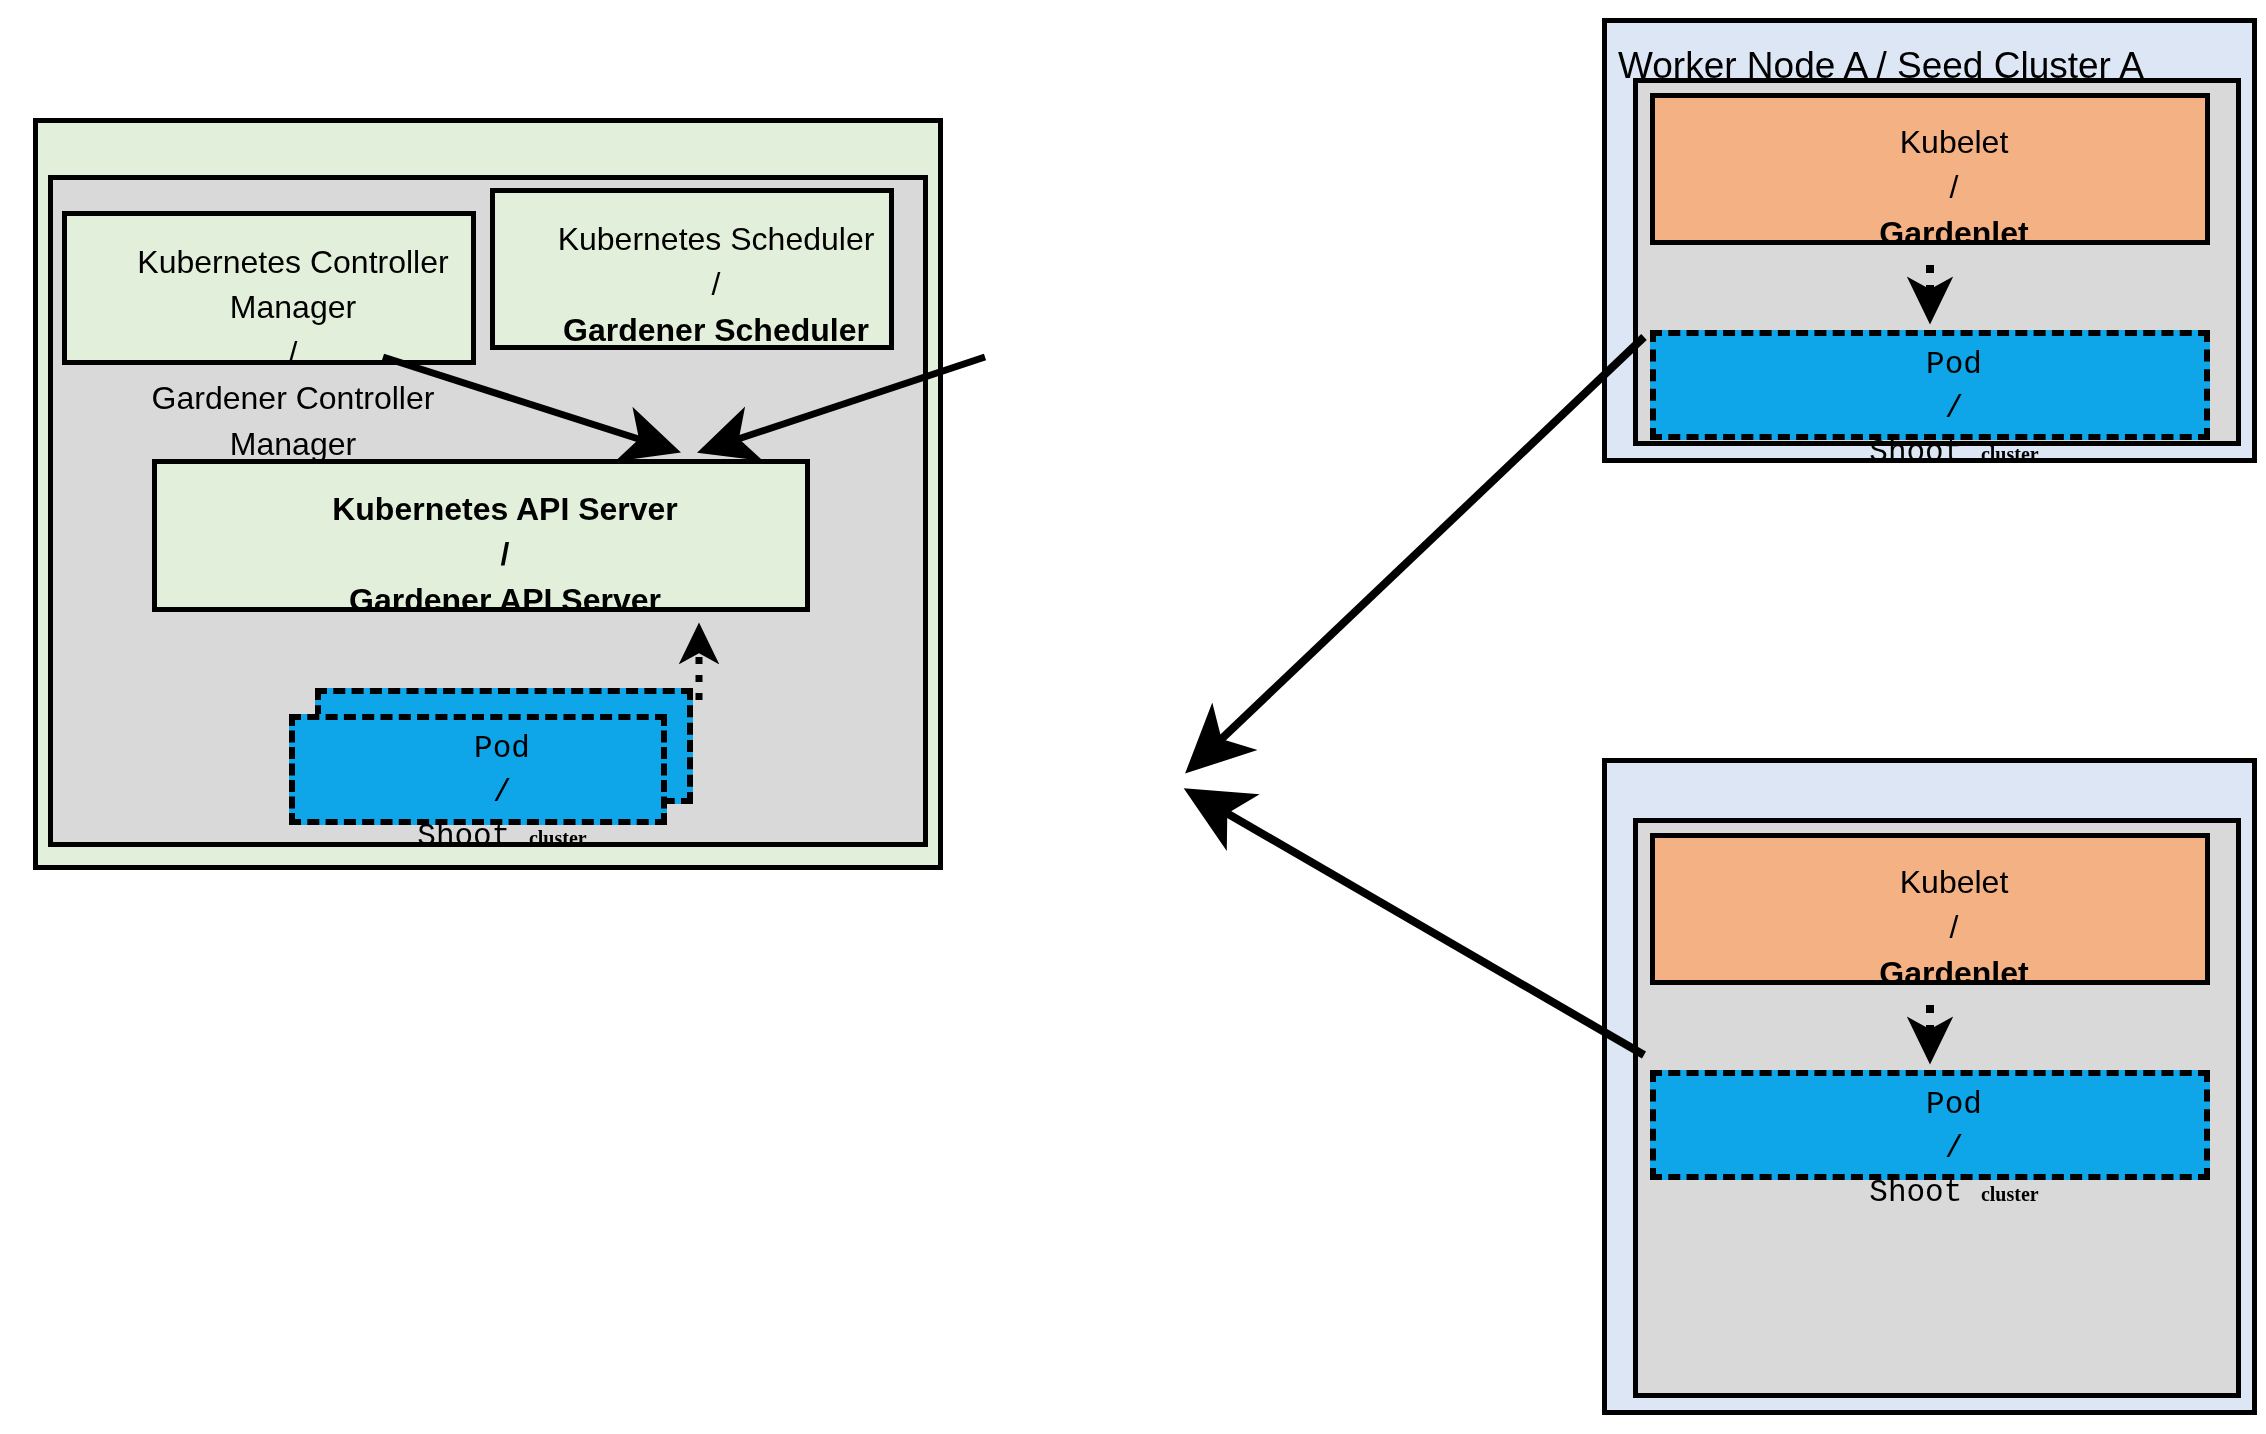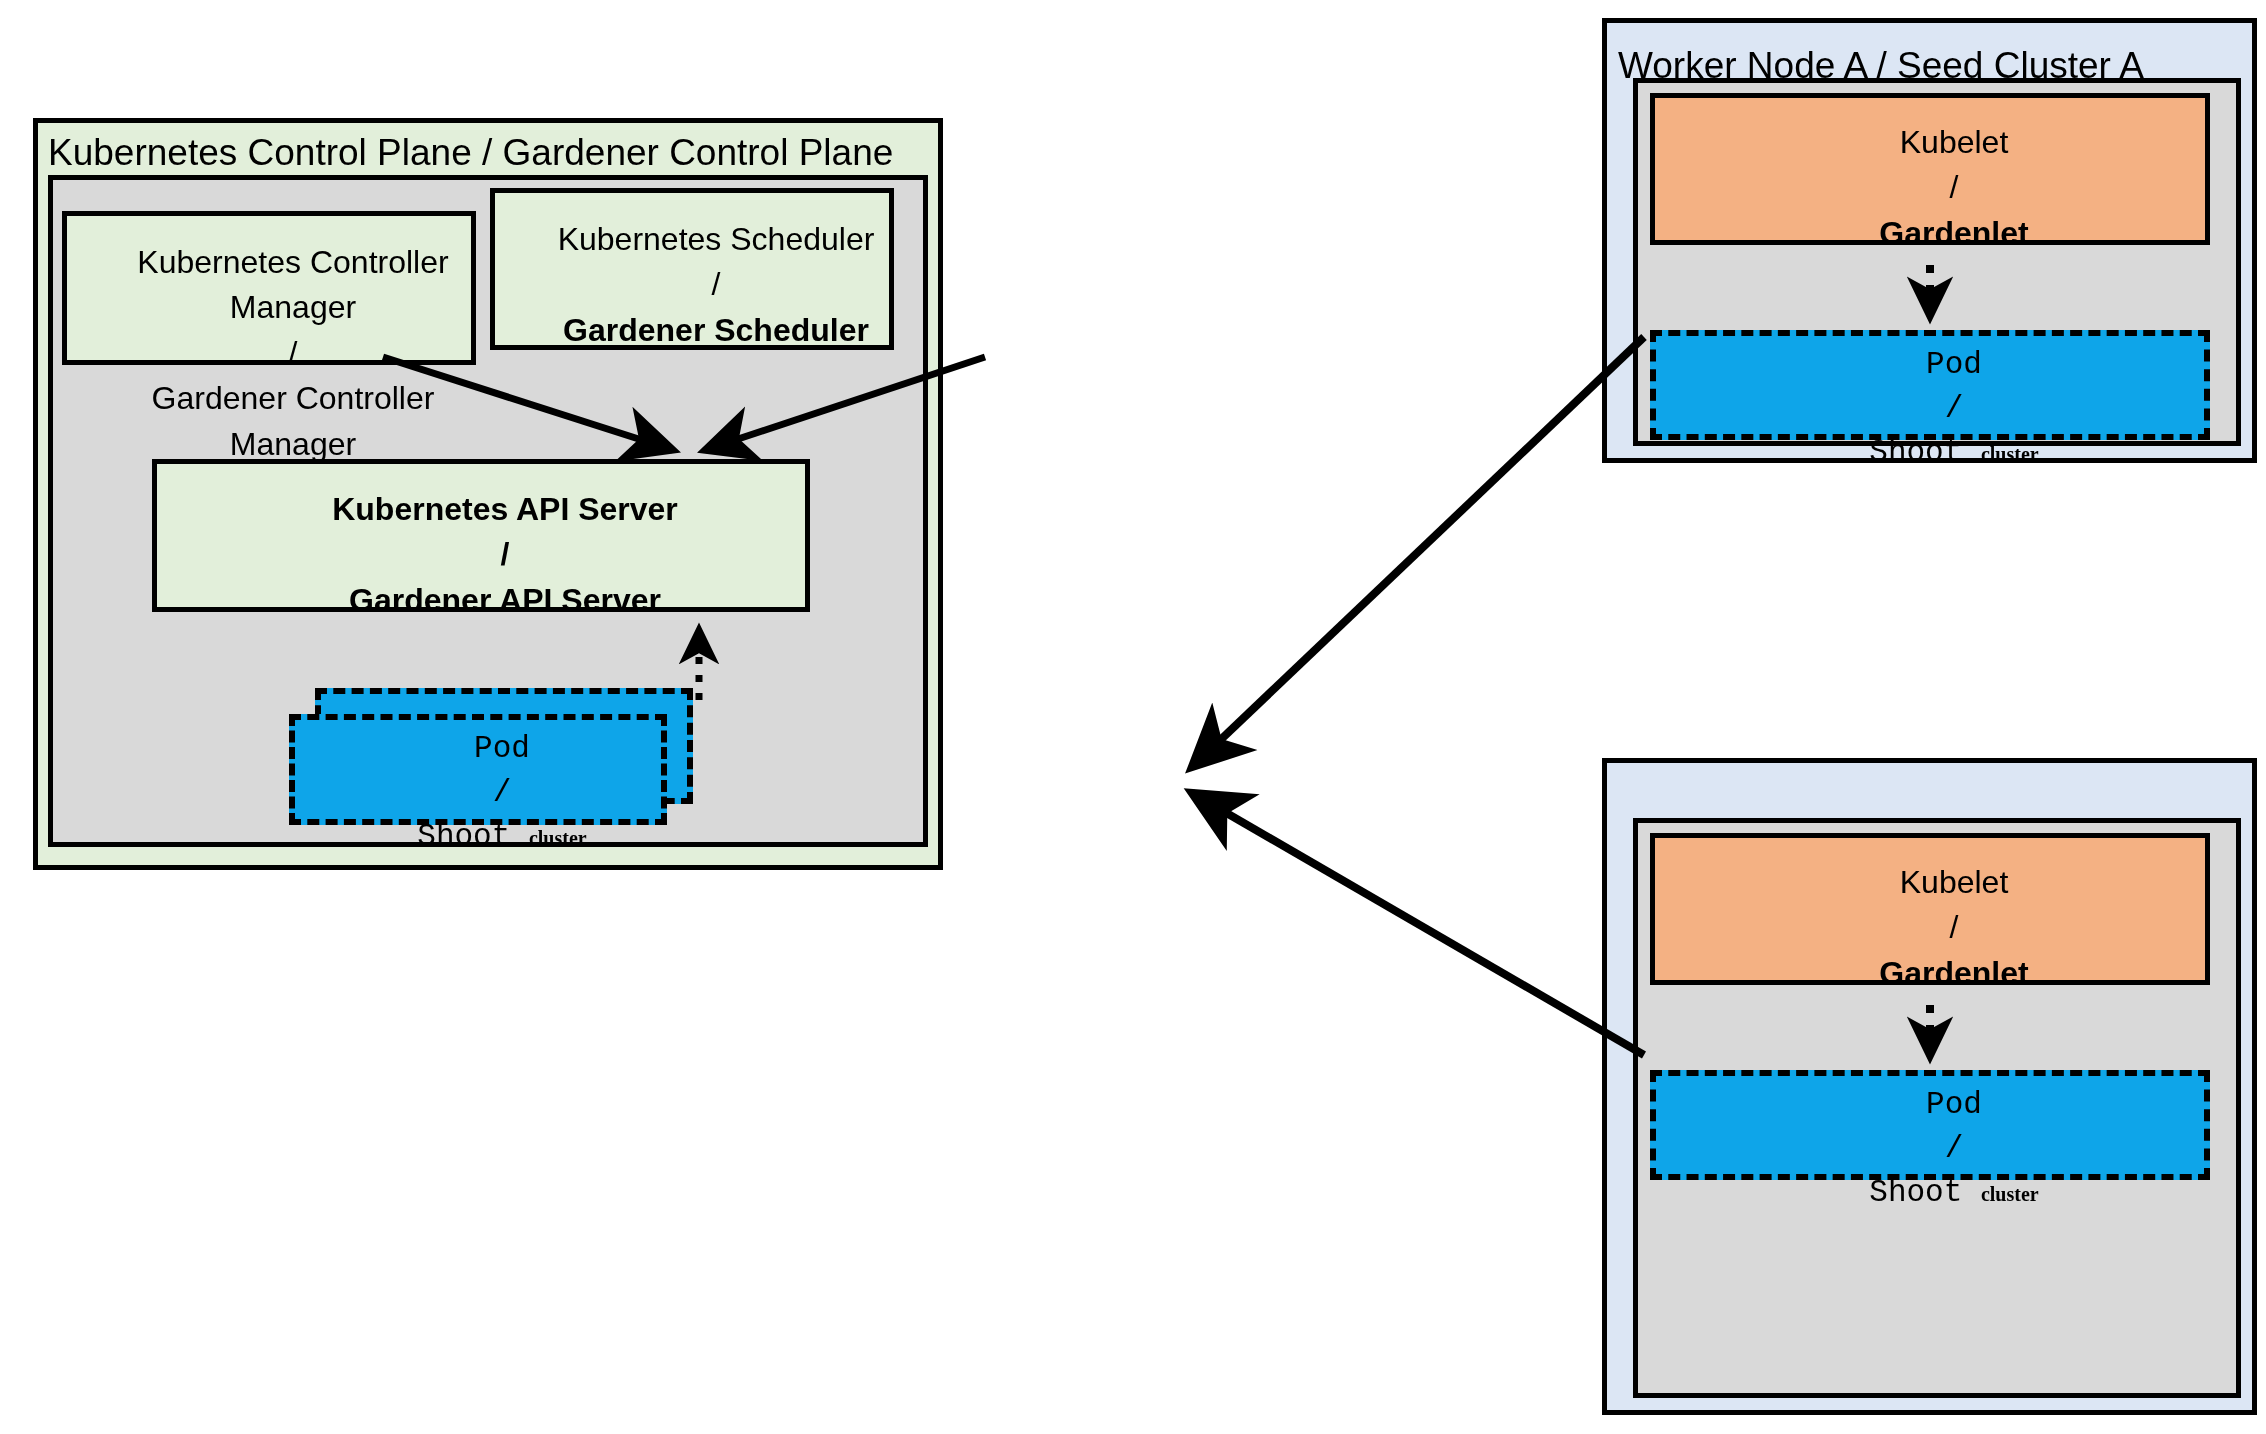--- a/index.html
+++ b/index.html
@@ -73,21 +73,20 @@
     pointer-events: none;
   }
 </style>
 </head>
 <body>
 
 <div id="stage">
 
   <div class="box green" style="left:33px; top:118px; width:910px; height:752px;"></div>
 
-  <div class="grouptitle" style="left:48px; top:134px;">Kubernetes Control Plane / Gardener Control Plane</div>
 
   <div class="box grey" style="left:48px; top:175px; width:880px; height:672px;"></div>
 
   <div class="box green" style="left:62px; top:200px; width:414px; height:154px;margin-top:11px;">
     <div class="celltext" style="top:24px;">
       <span class="ln">Kubernetes Controller Manager</span>
       <span class="ln">/</span>
       <span class="ln">Gardener Controller Manager</span>
     </div>
   </div>

